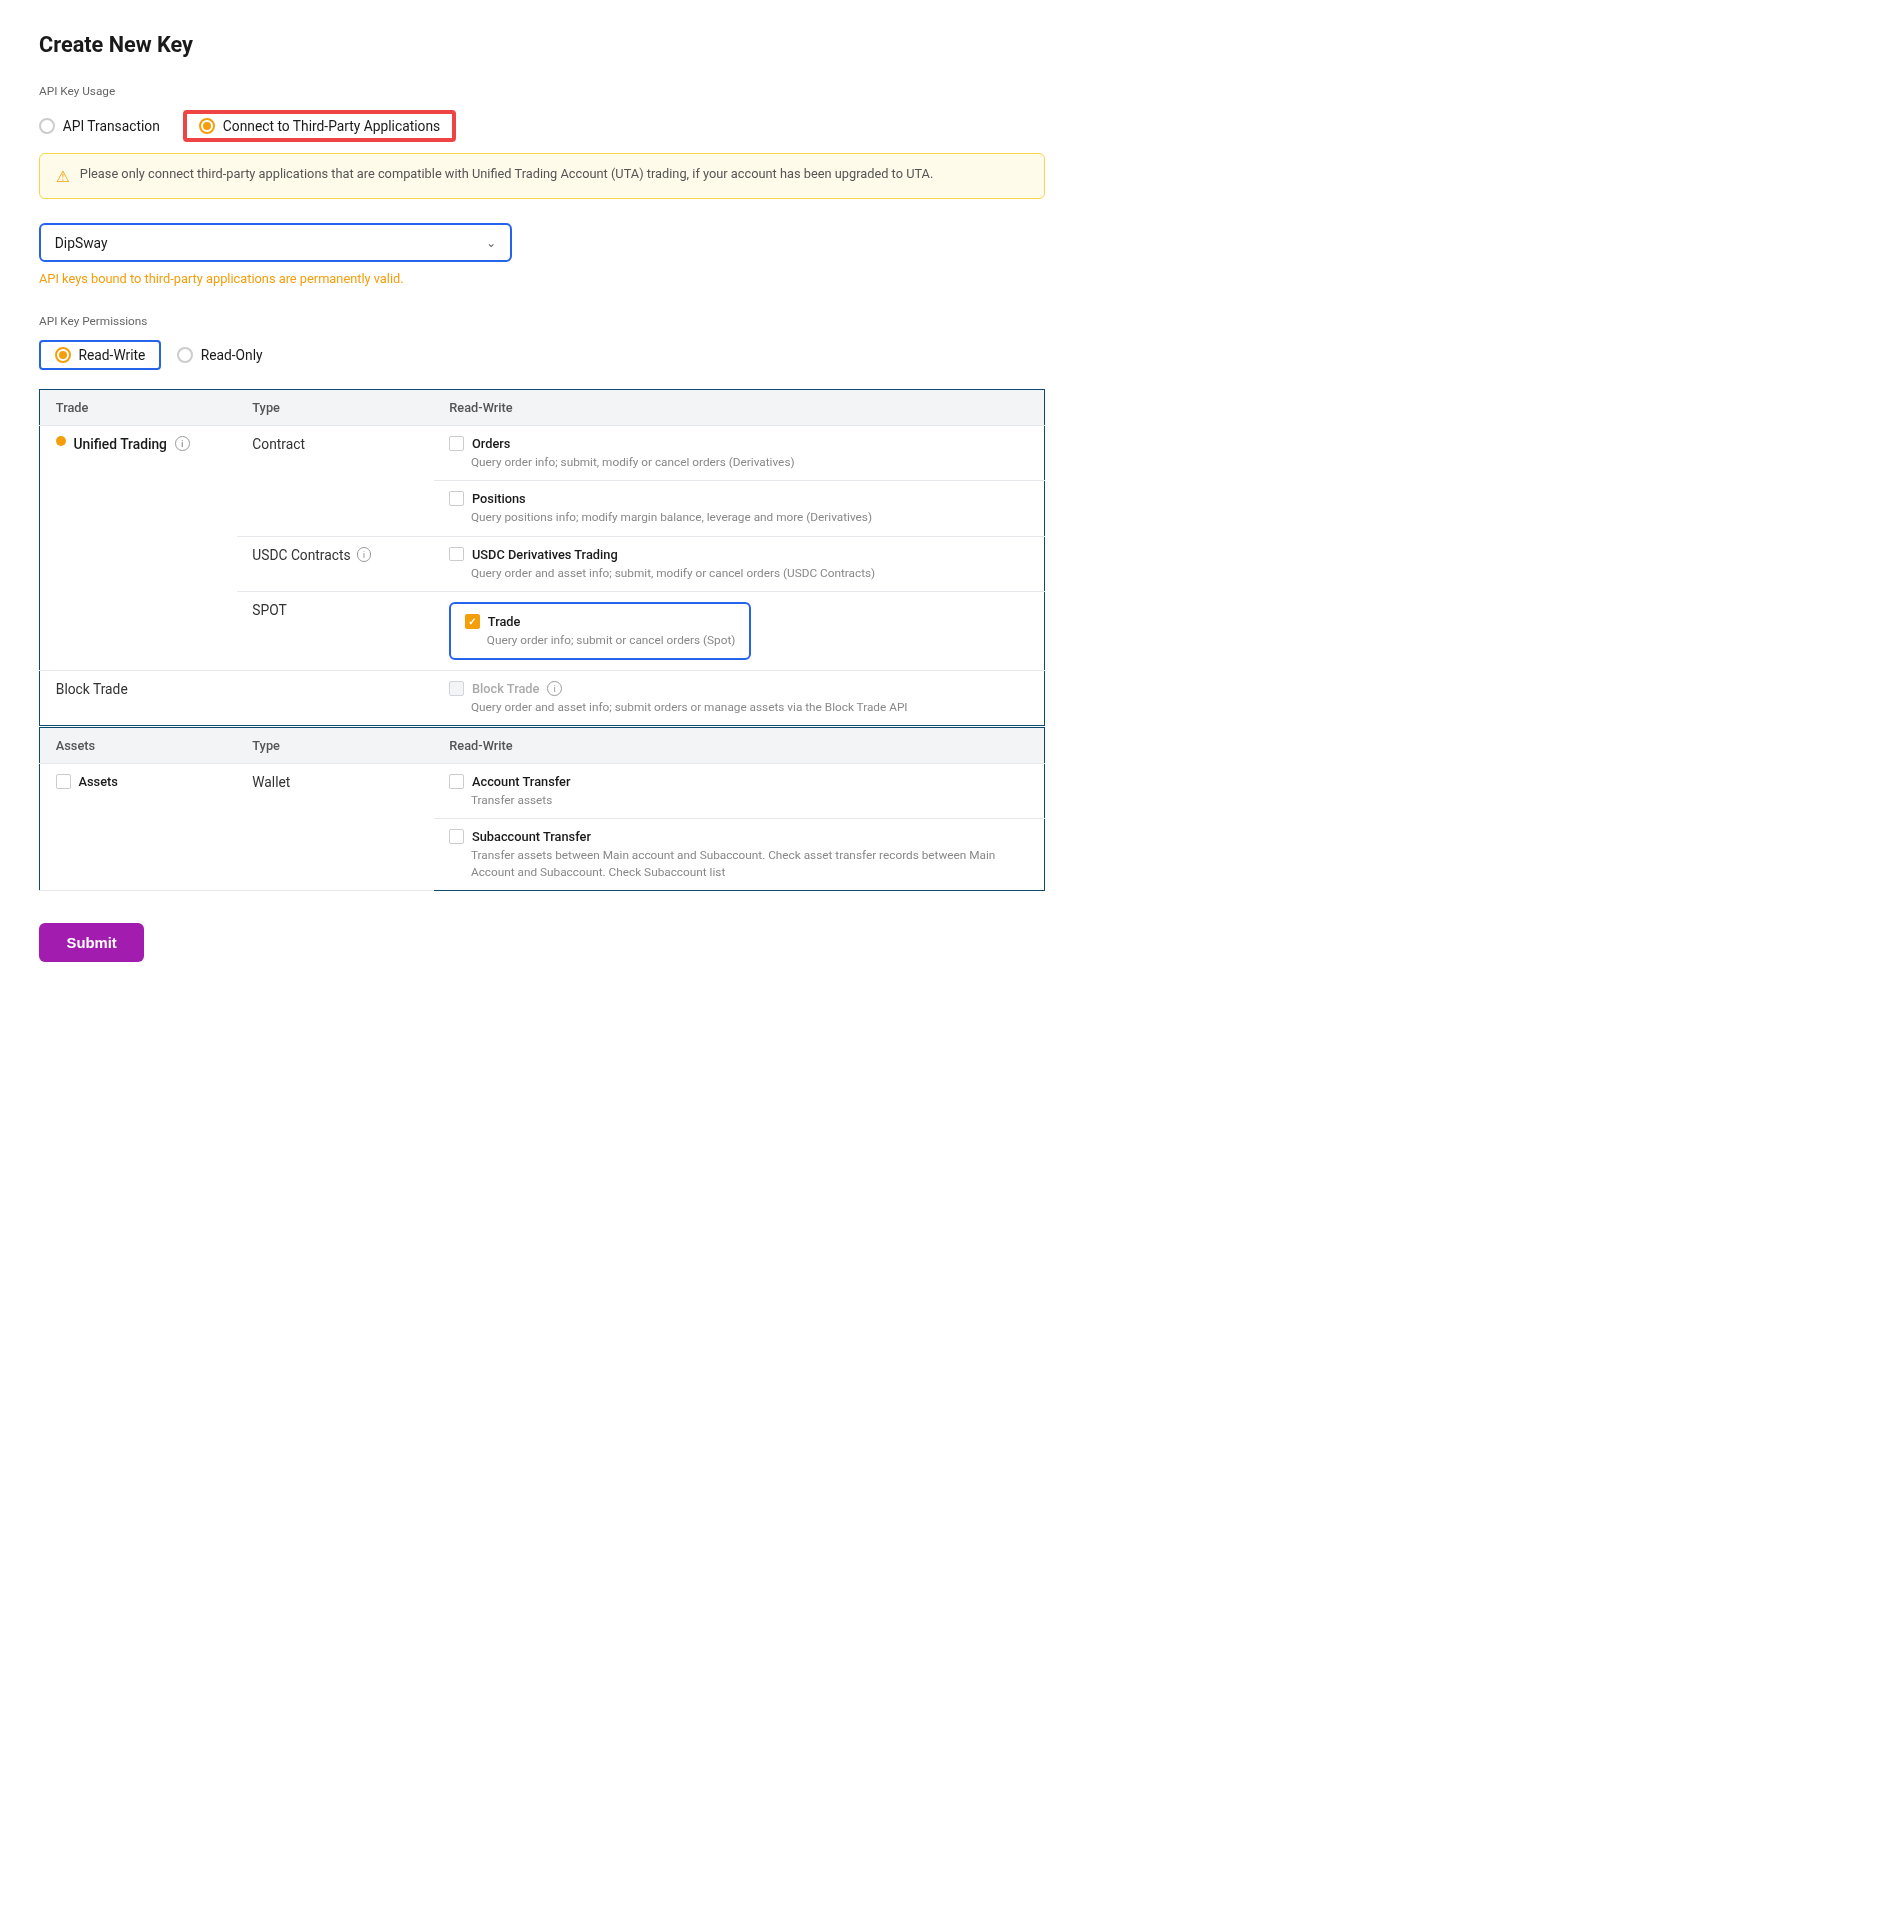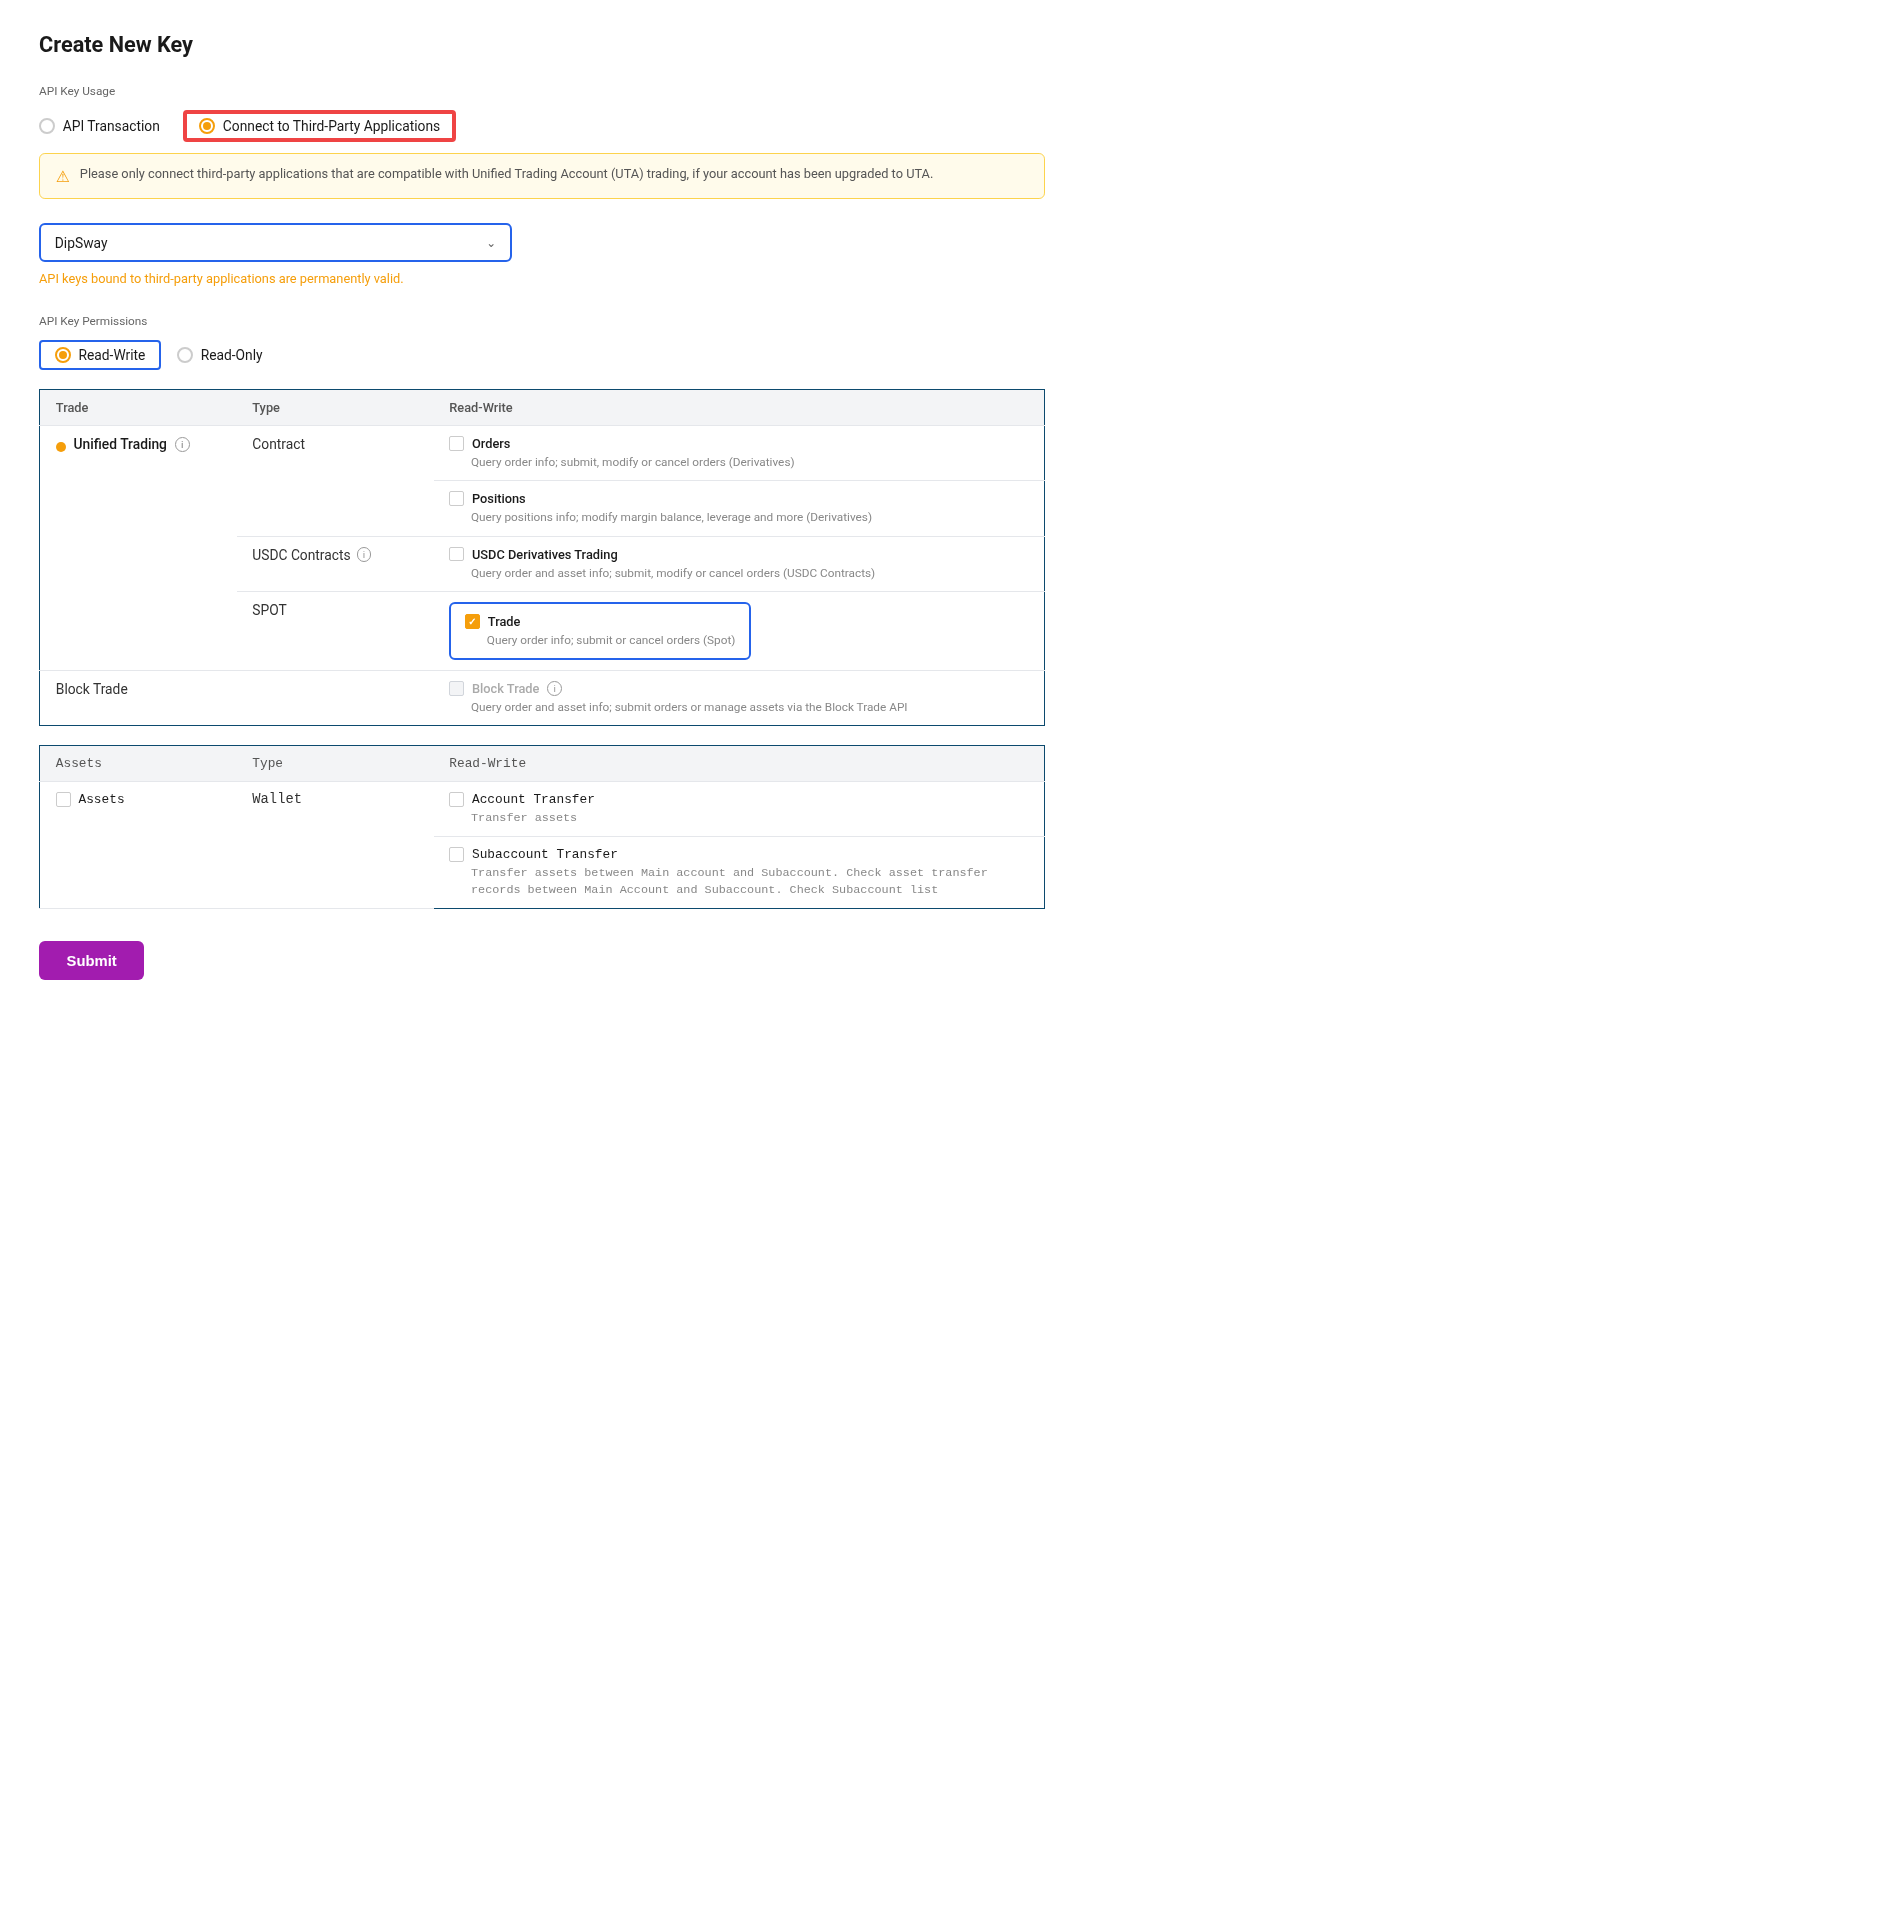--- a/index.html
+++ b/index.html
@@ -216,21 +216,21 @@
     .perm-name {
       font-size: 12.8px;
       color: #1a1a1a;
       font-weight: 500;
     }
     .perm-name.disabled-text {
       color: #aaa;
     }
     .trade-cell-label {
       display: flex;
-      align-items: flex-end;
+      align-items: flex-start;
       gap: 7.9px;
       font-weight: 500;
       font-size: 13.8px;
     }
     .trade-bullet {
       width: 9.9px;
       height: 9.9px;
       border-radius: 50%;
       background: #f59e0b;
       flex-shrink: 0;
@@ -415,21 +415,21 @@
               <span class="info-icon">i</span>
             </div>
             <div class="perm-desc">Query order and asset info; submit orders or manage assets via the Block Trade API</div>
           </div>
         </td>
       </tr>
     </tbody>
   </table>
 
   
-  <table class="permissions-table" style="margin-top: 19px; font-family: Liberation Mono, monospace;">
+  <table class="permissions-table" style="margin-top: 1px;">
     <thead>
       <tr class="assets-header-row">
         <th class="col-trade">Assets</th>
         <th class="col-type">Type</th>
         <th class="col-rw">Read-Write</th>
       </tr>
     </thead>
     <tbody>
 
       <tr>

